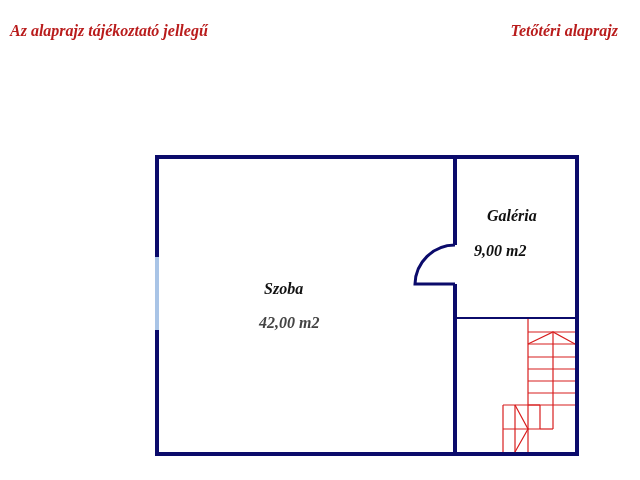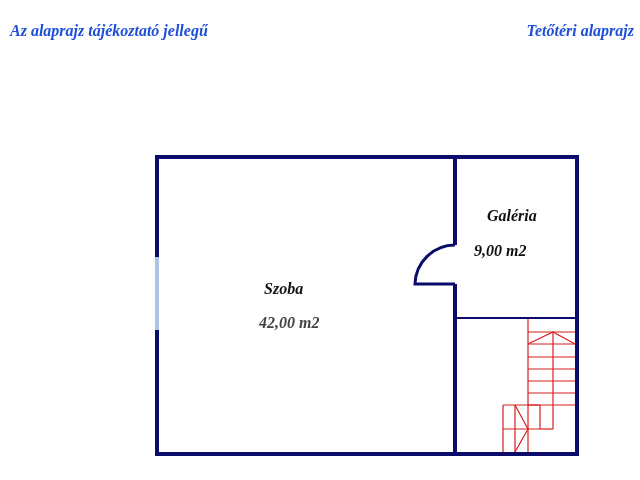--- a/index.html
+++ b/index.html
@@ -1,19 +1,19 @@
 <!DOCTYPE html>
 <html><head>
 <meta charset="utf-8">
 <style>
   html, body { margin:0; padding:0; background:#ffffff; }
   body { width:640px; height:480px; position:relative; overflow:hidden; }
-  .hdr { position:absolute; top:22px; font-family:"Liberation Serif", "DejaVu Serif", serif; font-style:italic; font-weight:bold; font-size:16px; color:#1d4ed8; white-space:nowrap; }
+  .hdr { position:absolute; top:22px; font-family:"Liberation Serif", "DejaVu Serif", serif; font-style:italic; font-weight:bold; font-size:16px; color:#b91c1c; white-space:nowrap; }
   #hdr-left { left:10px; }
-  #hdr-right { right:6px; }
+  #hdr-right { right:22px; }
   svg { position:absolute; left:0; top:0; }
   .lbl { font-family:"Liberation Serif", "DejaVu Serif", serif; font-style:italic; font-weight:bold; }
 </style>
 </head>
 <body>
 
 <div id="hdr-left" class="hdr">Az alaprajz tájékoztató jellegű</div>
 <div id="hdr-right" class="hdr">Tetőtéri alaprajz</div>
 
 <svg width="640" height="480" viewBox="0 0 640 480">

